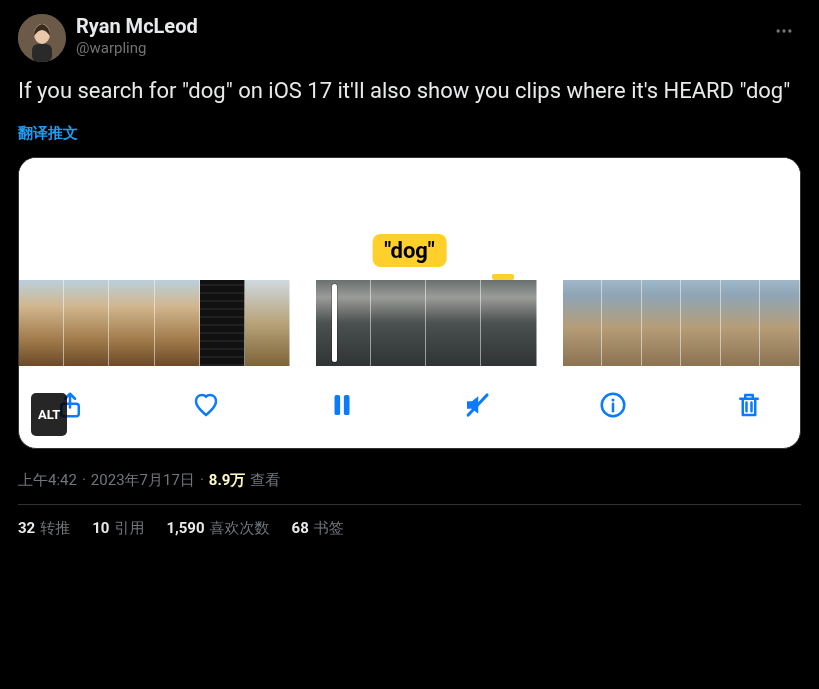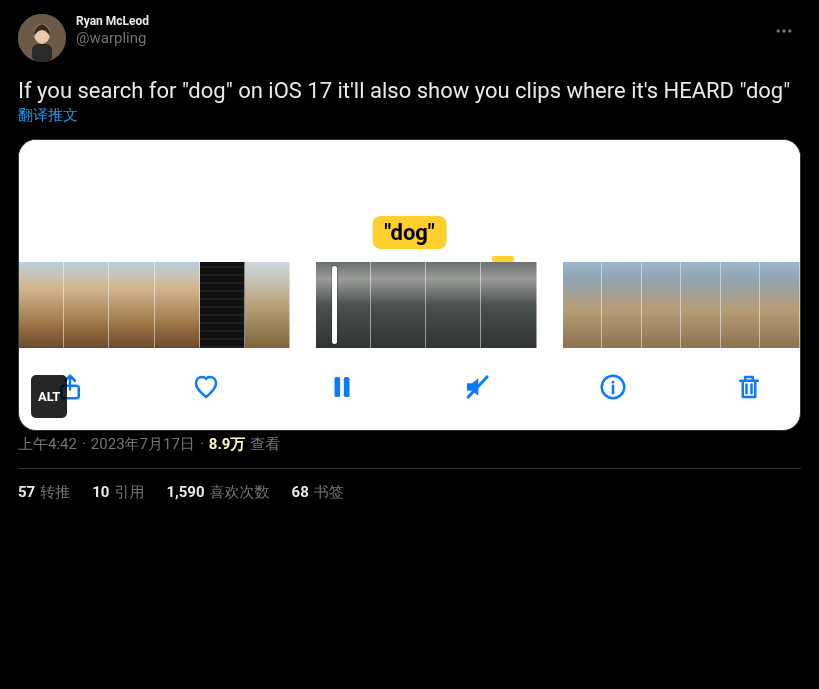--- a/index.html
+++ b/index.html
@@ -13,34 +13,34 @@
   }
   .tweet { padding: 14px 18px 0 18px; }
   .header { display: flex; align-items: flex-start; gap: 10px; position: relative; }
   .avatar {
     width: 48px; height: 48px; border-radius: 50%;
     background: linear-gradient(135deg, #7e6a58 0%, #3a2f28 60%, #1b1715 100%);
     overflow: hidden; flex-shrink: 0;
   }
   .avatar svg { width: 100%; height: 100%; }
   .name-col { display: flex; flex-direction: column; line-height: 1.25; }
-  .display-name { font-weight: 700; font-size: 12px; color: #e7e9ea; }
+  .display-name { font-weight: 700; font-size: 20px; color: #e7e9ea; }
   .handle { font-size: 15px; color: #737373; }
   .more-btn {
     position: absolute; right: 0; top: 0;
     width: 34px; height: 34px; display: flex; align-items: center; justify-content: center;
     color: #71767b; cursor: pointer; border-radius: 50%;
   }
   .tweet-text {
     margin-top: 14px;
     font-size: 22px; line-height: 1.35; color: #e7e9ea;
     word-wrap: break-word;
   }
   .translate-link {
-    margin-top: 0; font-size: 15px; color: #1d9bf0; cursor: pointer;
+    margin-top: 18px; font-size: 15px; color: #1d9bf0; cursor: pointer; font-weight: bold;
   }
   .media-card {
     margin-top: 14px;
     border: 1px solid #2f3336;
     border-radius: 18px;
     overflow: hidden;
     background: #fff;
     position: relative;
   }
   .media-inner { position: relative; }
@@ -95,21 +95,21 @@
   .tool svg { width: 30px; height: 30px; stroke: currentColor; fill: none; stroke-width: 2; }
   .tool.pause svg rect { fill: #0a7aff; stroke: none; }
   .alt-badge {
     position: absolute; left: 12px; bottom: 12px;
     background: rgba(0,0,0,0.85); color: #fff;
     font-weight: 700; font-size: 13px;
     padding: 14px 7px; border-radius: 5px;
     cursor: pointer;
   }
   .meta-row {
-    margin-top: 4px; font-size: 15px; color: #71767b;
+    margin-top: 22px; font-size: 15px; color: #71767b;
     display: flex; align-items: center; gap: 5px;
   }
   .meta-row .views-count { color: #fef9c3; font-weight: 700; }
   .divider {
     margin-top: 14px; border: none; border-top: 1px solid #2f3336;
   }
   .stats-row {
     display: flex; gap: 22px; padding: 14px 0 0 0; font-size: 15px; color: #71767b;
   }
   .stat { display: flex; gap: 5px; cursor: pointer; }
@@ -224,21 +224,21 @@
     <span>2023年7月17日</span>
     <span>·</span>
     <span class="views-count">8.9万</span>
     <span>查看</span>
   </div>
 
   <hr class="divider">
 
   <div class="stats-row">
     <div class="stat">
-      <span class="num">57</span>
+      <span class="num">32</span>
       <span>转推</span>
     </div>
     <div class="stat">
       <span class="num">10</span>
       <span>引用</span>
     </div>
     <div class="stat">
       <span class="num">1,590</span>
       <span>喜欢次数</span>
     </div>

